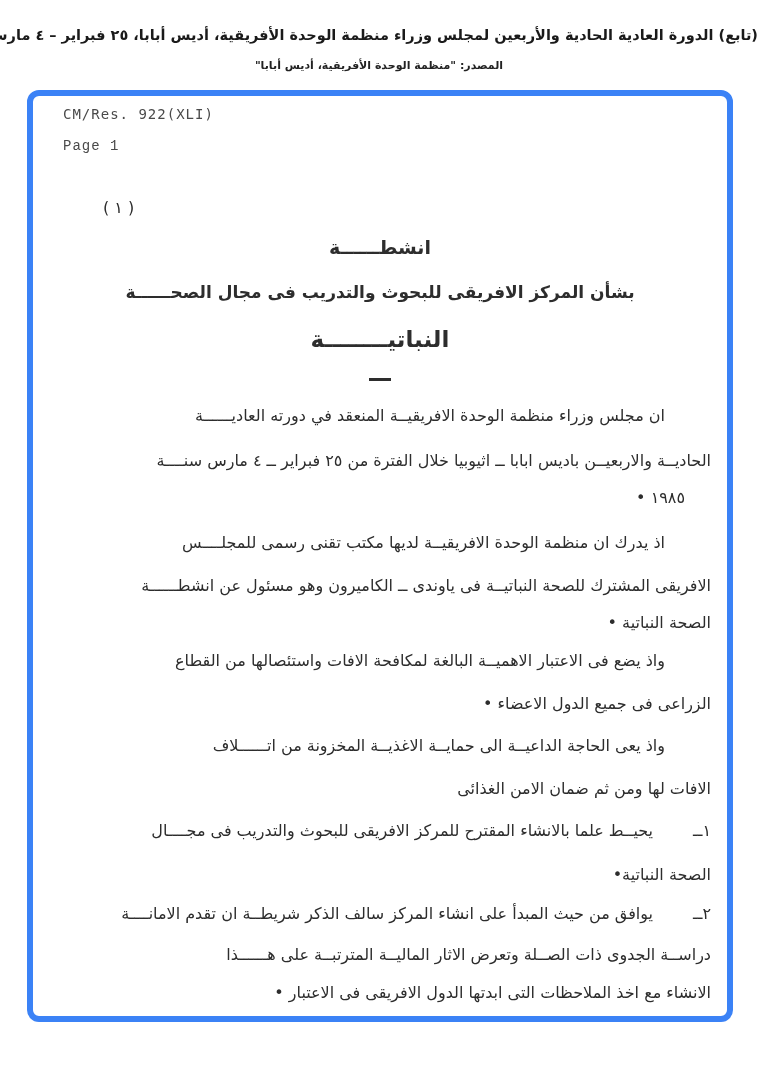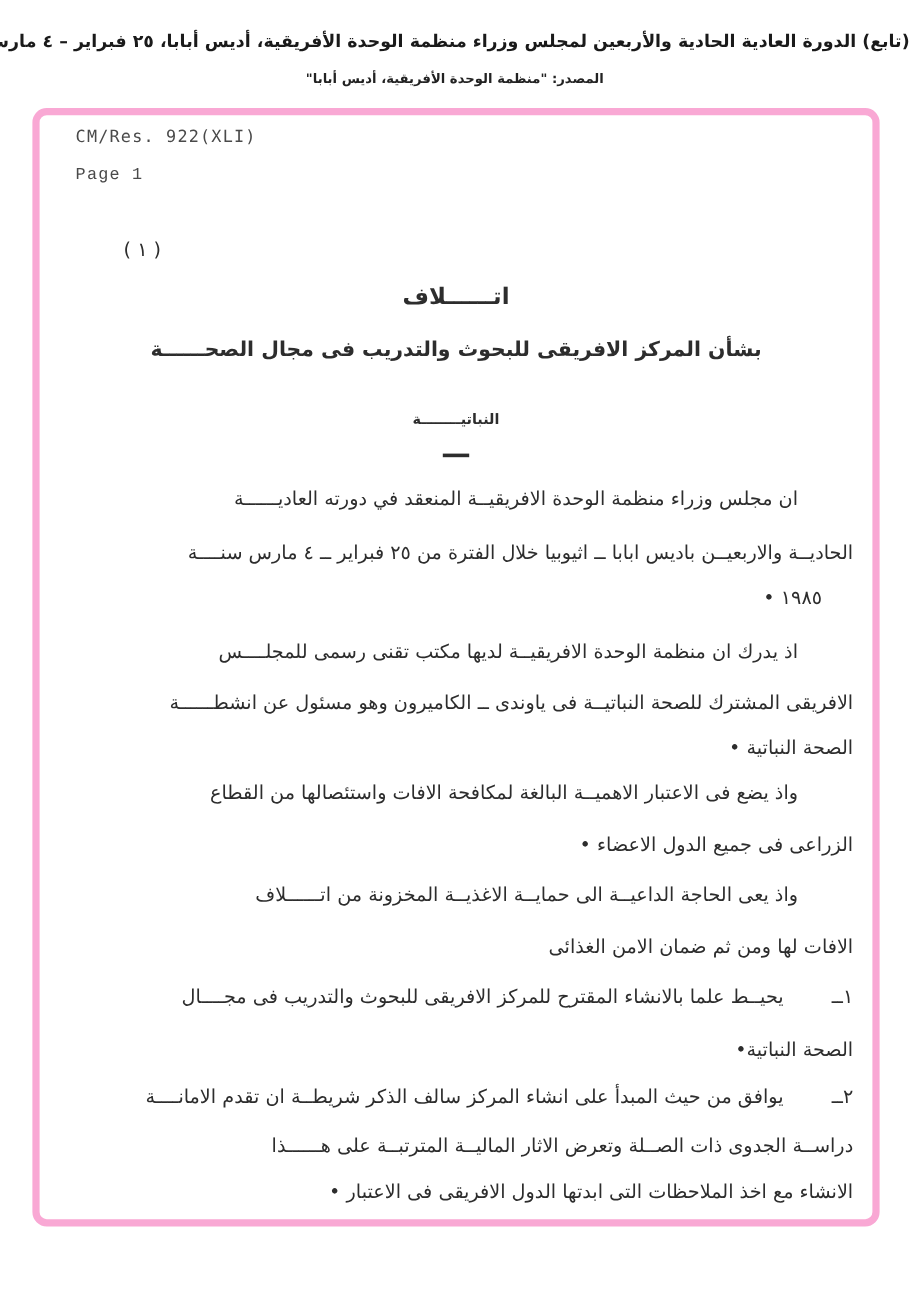--- a/index.html
+++ b/index.html
@@ -21,21 +21,21 @@
   .hdr2{
     position:absolute;top:59px;left:0;right:0;
     direction:rtl;text-align:center;
     font-size:11px;font-weight:bold;color:#222;
   }
   
   .frame{
     position:absolute;left:27px;top:90px;
     width:706px;height:932px;
     box-sizing:border-box;
-    border:6px solid #f9a8d4;
+    border:6px solid #3b82f6;
     border-radius:12px;
     background:transparent;
   }
   
   .ref{
     position:absolute;left:30px;top:10px;
     font-family:"DejaVu Sans Mono","Liberation Mono",monospace;
     font-size:14px;color:#4a4a4a;letter-spacing:1px;
   }
   .pagelabel{
@@ -45,21 +45,21 @@
   }
   .secnum{
     position:absolute;left:70px;top:102px;
     font-size:16px;color:#2d2d2d;letter-spacing:2px;
   }
   .t1{position:absolute;left:0;right:0;top:140px;direction:rtl;text-align:center;
       font-size:19px;font-weight:bold;white-space:nowrap;}
   .t2{position:absolute;left:0;right:0;top:186px;direction:rtl;text-align:center;
       font-size:17px;font-weight:bold;white-space:nowrap;}
   .t3{position:absolute;left:0;right:0;top:230px;direction:rtl;text-align:center;
-      font-size:12px;font-weight:bold;white-space:nowrap;margin-top:16px;}
+      font-size:23px;font-weight:bold;white-space:nowrap;}
   .divider{
     position:absolute;left:50%;top:282px;margin-left:-11px;
     width:22px;height:3px;background:#2d2d2d;
   }
   
   .ln{
     position:absolute;left:14px;right:16px;
     height:32px;line-height:32px;
     direction:rtl;text-align:right;
     font-size:16px;color:#2d2d2d;
@@ -88,21 +88,21 @@
   <div class="hdr1">(تابع)   الدورة العادية الحادية والأربعين لمجلس وزراء منظمة الوحدة الأفريقية، أديس أبابا، ٢٥ فبراير – ٤ مارس ١٩٨٥</div>
   <div class="hdr2">المصدر:  "منظمة الوحدة الأفريقية، أديس أبابا"</div>
 
   <div class="frame">
 
     <div class="ref">CM/Res. 922(XLI)</div>
     <div class="pagelabel">Page 1</div>
 
     <div class="secnum">( ١ )</div>
 
-    <div class="t1">اتــــــلاف</div>
+    <div class="t1">انشطــــــة</div>
     <div class="t2">بشأن المركز الافريقى للبحوث والتدريب فى مجال الصحــــــة</div>
     <div class="t3">النباتيــــــــة</div>
     <div class="divider"></div>
 
     <div class="ln first" style="top:304px">ان مجلس  وزراء منظمة الوحدة الافريقيــة المنعقد في  دورته العاديــــــة</div>
     <div class="ln" style="top:349px">الحاديــة والاربعيــن باديس ابابا ــ اثيوبيا خلال الفترة من ٢٥ فبراير ــ ٤  مارس سنــــة</div>
     <div class="ln ind-sm" style="top:386px">١٩٨٥ •</div>
 
     <div class="ln first" style="top:431px">اذ يدرك ان منظمة الوحدة الافريقيــة لديها مكتب تقنى رسمى للمجلــــس</div>
     <div class="ln" style="top:474px">الافريقى المشترك للصحة النباتيــة فى ياوندى ــ الكاميرون وهو مسئول عن انشطــــــة</div>

